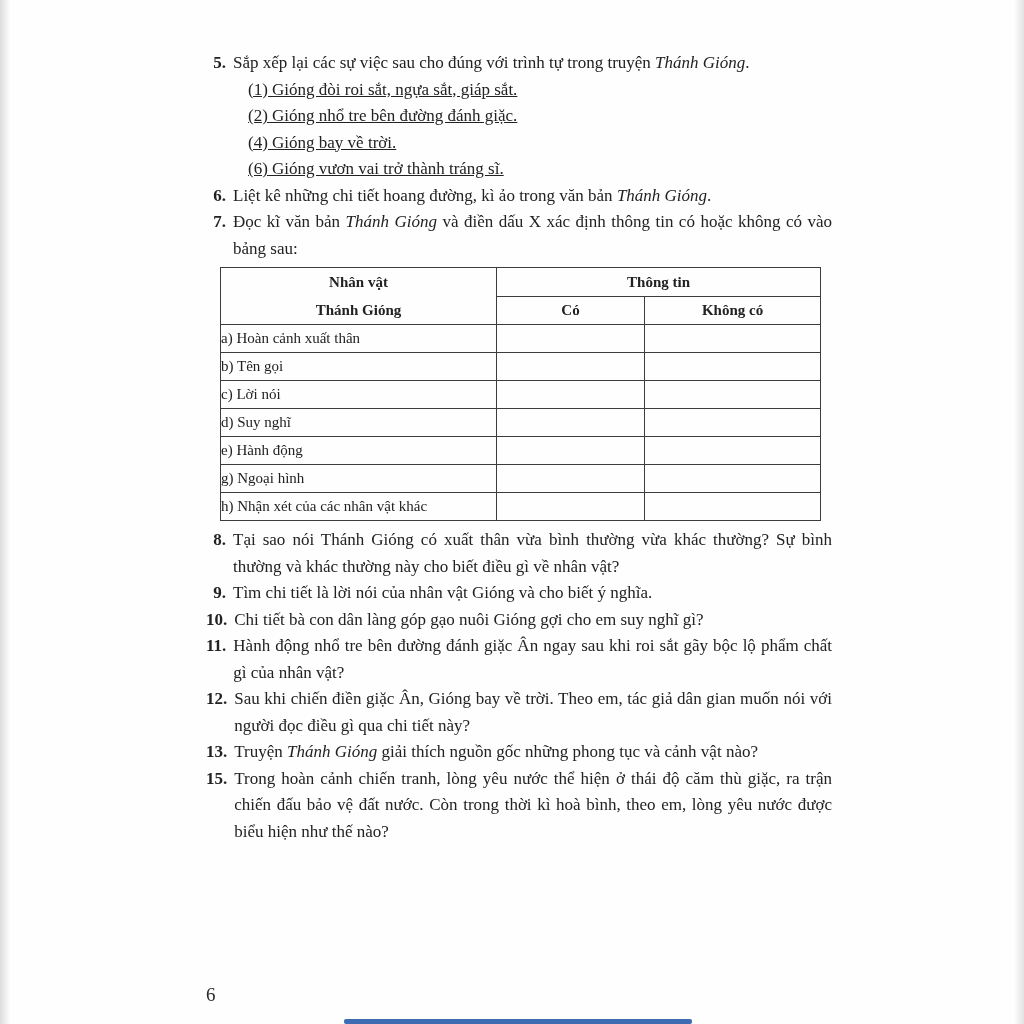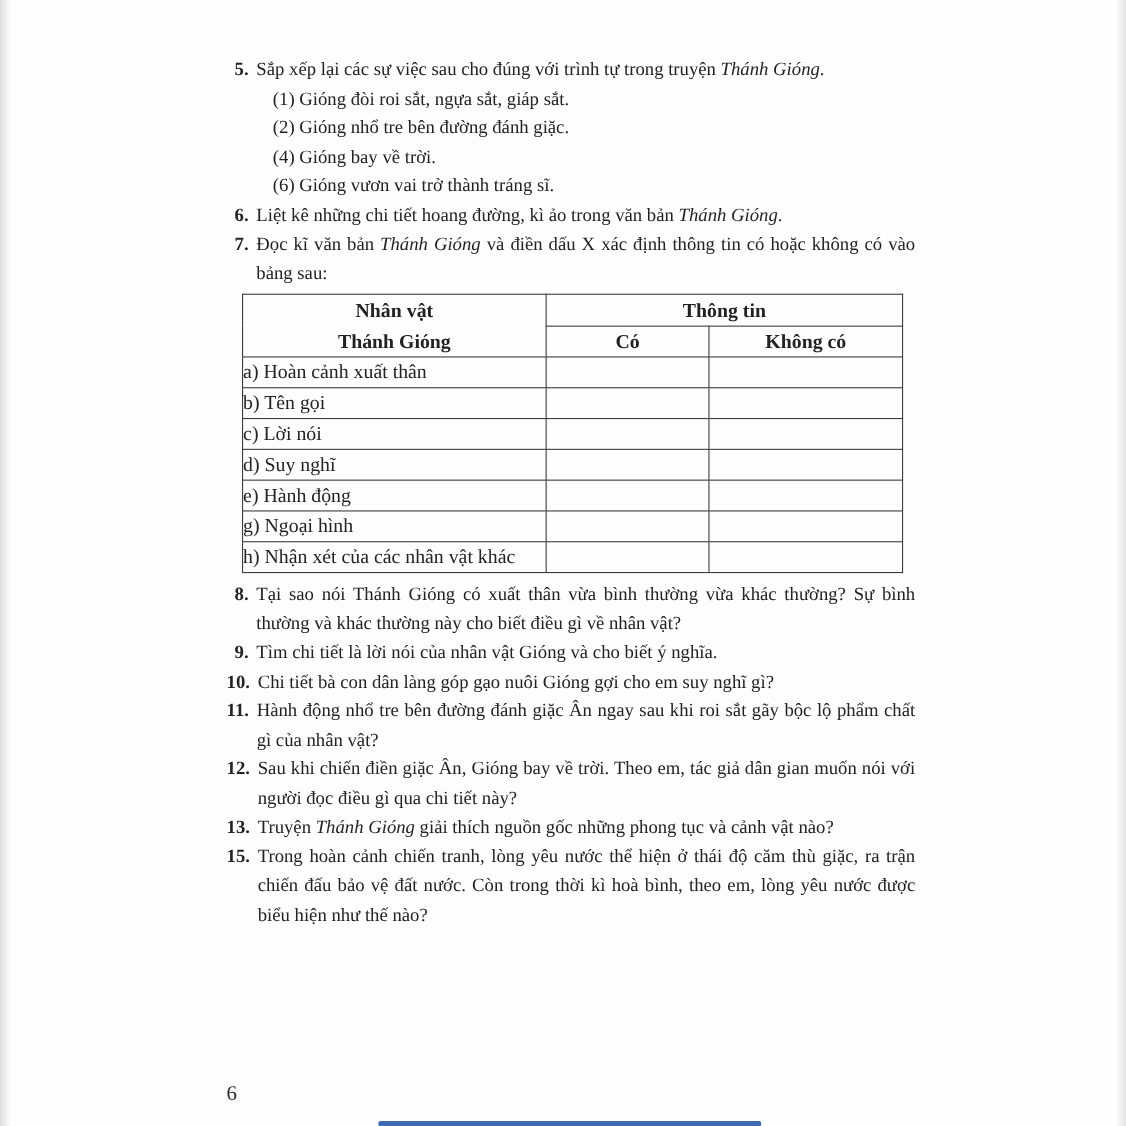--- a/index.html
+++ b/index.html
@@ -24,25 +24,25 @@
     position: absolute; left: 206px; top: 50px; width: 626px;
     font-size: 17px; line-height: 26.5px;
   }
   .question { display: flex; }
   .qnum {
     font-weight: 700; flex: 0 0 27px; text-align: right;
     padding-right: 7px; white-space: nowrap;
   }
   .qtext { flex: 1; margin: 0; text-align: justify; }
   .subitems { }
-  .subitem { margin: 0; padding-left: 42px; }
+  .subitem { margin: 0; padding-left: 42px; text-decoration: underline; }
   .info-table {
     border-collapse: collapse; table-layout: fixed;
     width: 600px; margin: 5px 0 6px 14px;
-    font-size: 18px;
+    font-size: 15px;
   }
   .info-table td { border: 1px solid #3c3c3c; height: 28px; padding: 0; }
   .hcell { text-align: center; font-weight: 700; vertical-align: middle; }
   .hcell .hline { line-height: 28px; }
   .rcell { padding-left: 8px; vertical-align: middle; }
   .answer-cell { background: #fefefe; }
   .page-number {
     position: absolute; left: 206px; bottom: 18px;
     font-size: 19px; color: #2a2a2a;
   }

